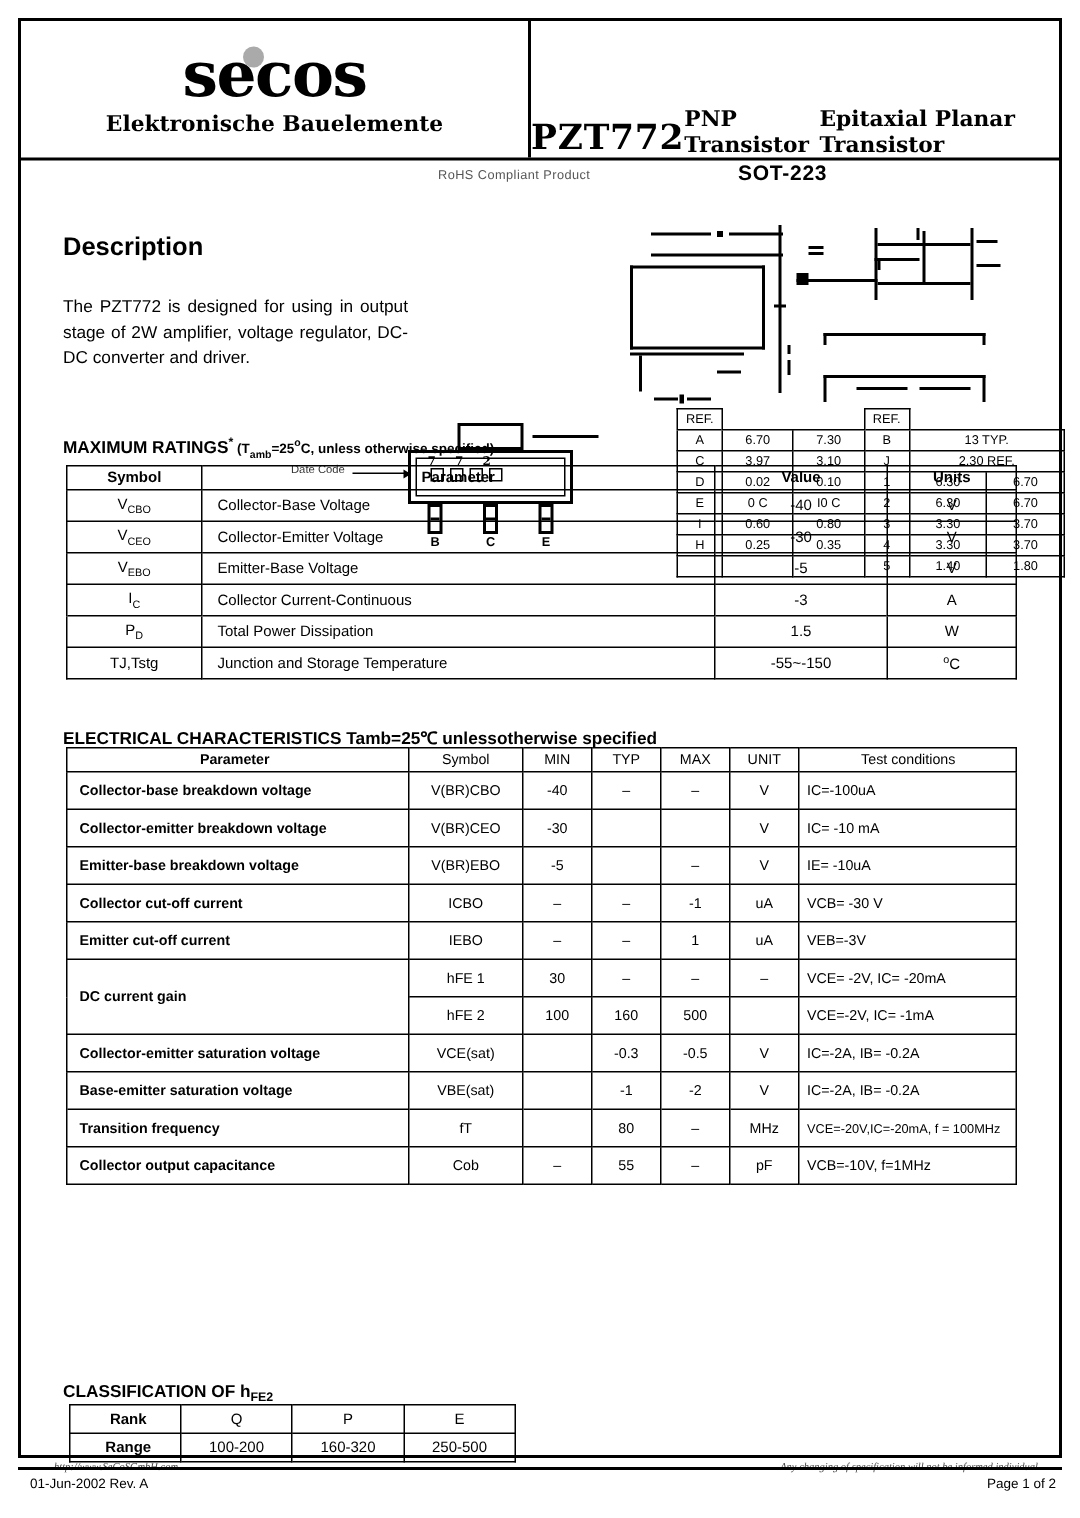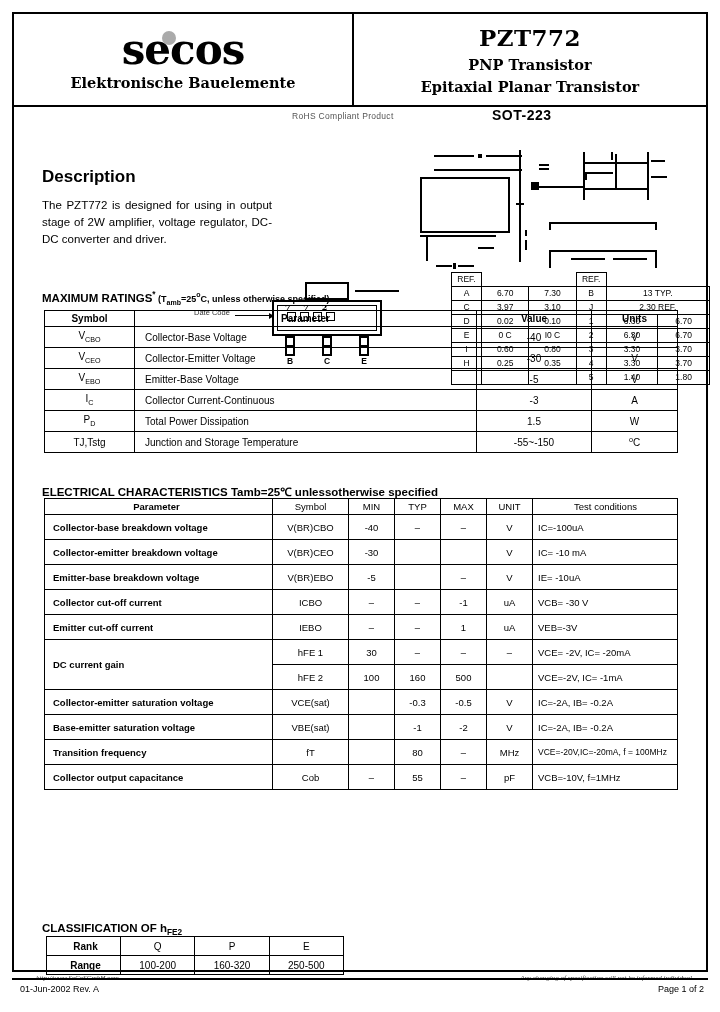--- a/index.html
+++ b/index.html
@@ -50,22 +50,22 @@
     border-radius: 50%;
   }
   .logo-sub {
     font-family: "DejaVu Serif", serif;
     font-weight: bold;
     font-size: 14.5px;
     margin-top: 3px;
   }
   .hdr-right {
     flex: 1;
-    display: flex; flex-direction: column;
-    align-items: center; justify-content: center;
+    display: flex; flex-direction: row;
+    align-items: flex-end; justify-content: center;
     font-family: "DejaVu Serif", serif;
     font-weight: bold;
   }
   .hdr-right .pn { font-size: 23px; letter-spacing: .5px; }
   .hdr-right .l2 { font-size: 14.5px; margin-top: 5px; }
   .hdr-right .l3 { font-size: 14.5px; margin-top: 5px; }
 
   
   .upper { position: relative; height: 300px; }
 
@@ -75,21 +75,21 @@
     font-family: "Liberation Sans", sans-serif;
     letter-spacing: .3px;
   }
   .sot-title {
     position: absolute; left: 478px; top: 0;
     font-size: 14px; font-weight: bold;
     letter-spacing: .5px;
   }
 
   .desc-title {
-    position: absolute; left: 28px; top: 60px;
+    position: absolute; left: 28px; top: 48px;
     font-size: 17px; font-weight: bold;
     font-family: "Liberation Sans", sans-serif;
   }
   .desc-body {
     position: absolute; left: 28px; top: 90px;
     width: 230px;
     font-size: 11.5px; line-height: 17px;
     text-align: justify;
   }
 

